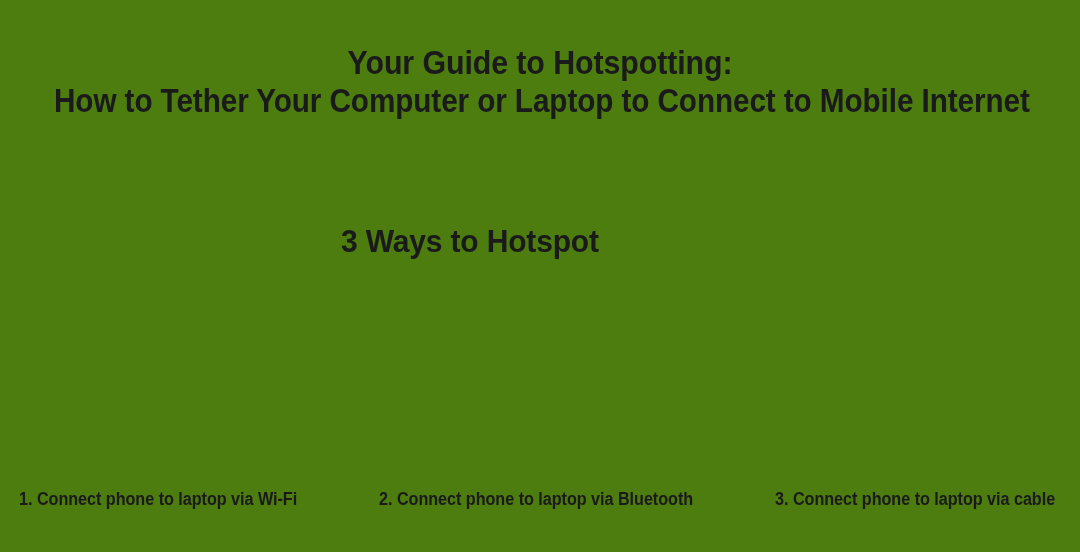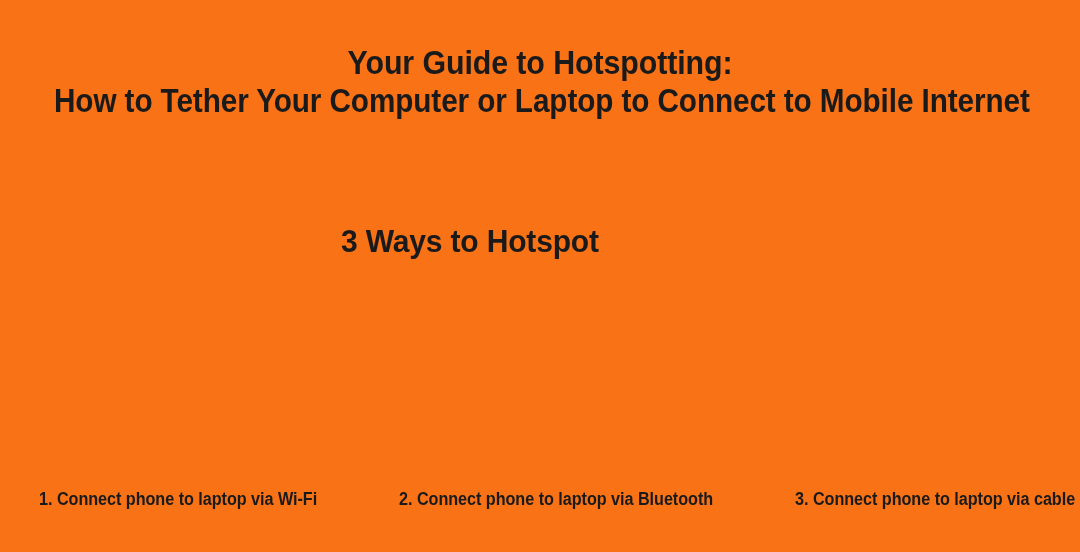--- a/index.html
+++ b/index.html
@@ -9,21 +9,21 @@
     background: #ffffff;
   }
   body {
     font-family: "Liberation Sans", "DejaVu Sans", sans-serif;
     -webkit-font-smoothing: antialiased;
   }
   #infographic {
     position: relative;
     width: 1080px;
     height: 552px;
-    background: #f97316;
+    background: #4d7c0f;
     overflow: hidden;
     box-sizing: border-box;
   }
 
   
   .title-block {
     position: absolute;
     left: 0;
     top: 44px;
     width: 1080px;
@@ -85,21 +85,20 @@
     background: transparent;
   }
 
   
   .caption-row {
     position: absolute;
     left: 0;
     top: 487px;
     width: 932px;
     height: 26px;
-    margin-left: 20px;
   }
   .caption {
     position: absolute;
     top: 0;
     color: #1a1a1a;
     font-family: "Liberation Sans Narrow", "Liberation Sans", "DejaVu Sans", sans-serif;
     font-weight: 700;
     font-size: 18px;
     line-height: 24px;
     letter-spacing: -0.05px;

